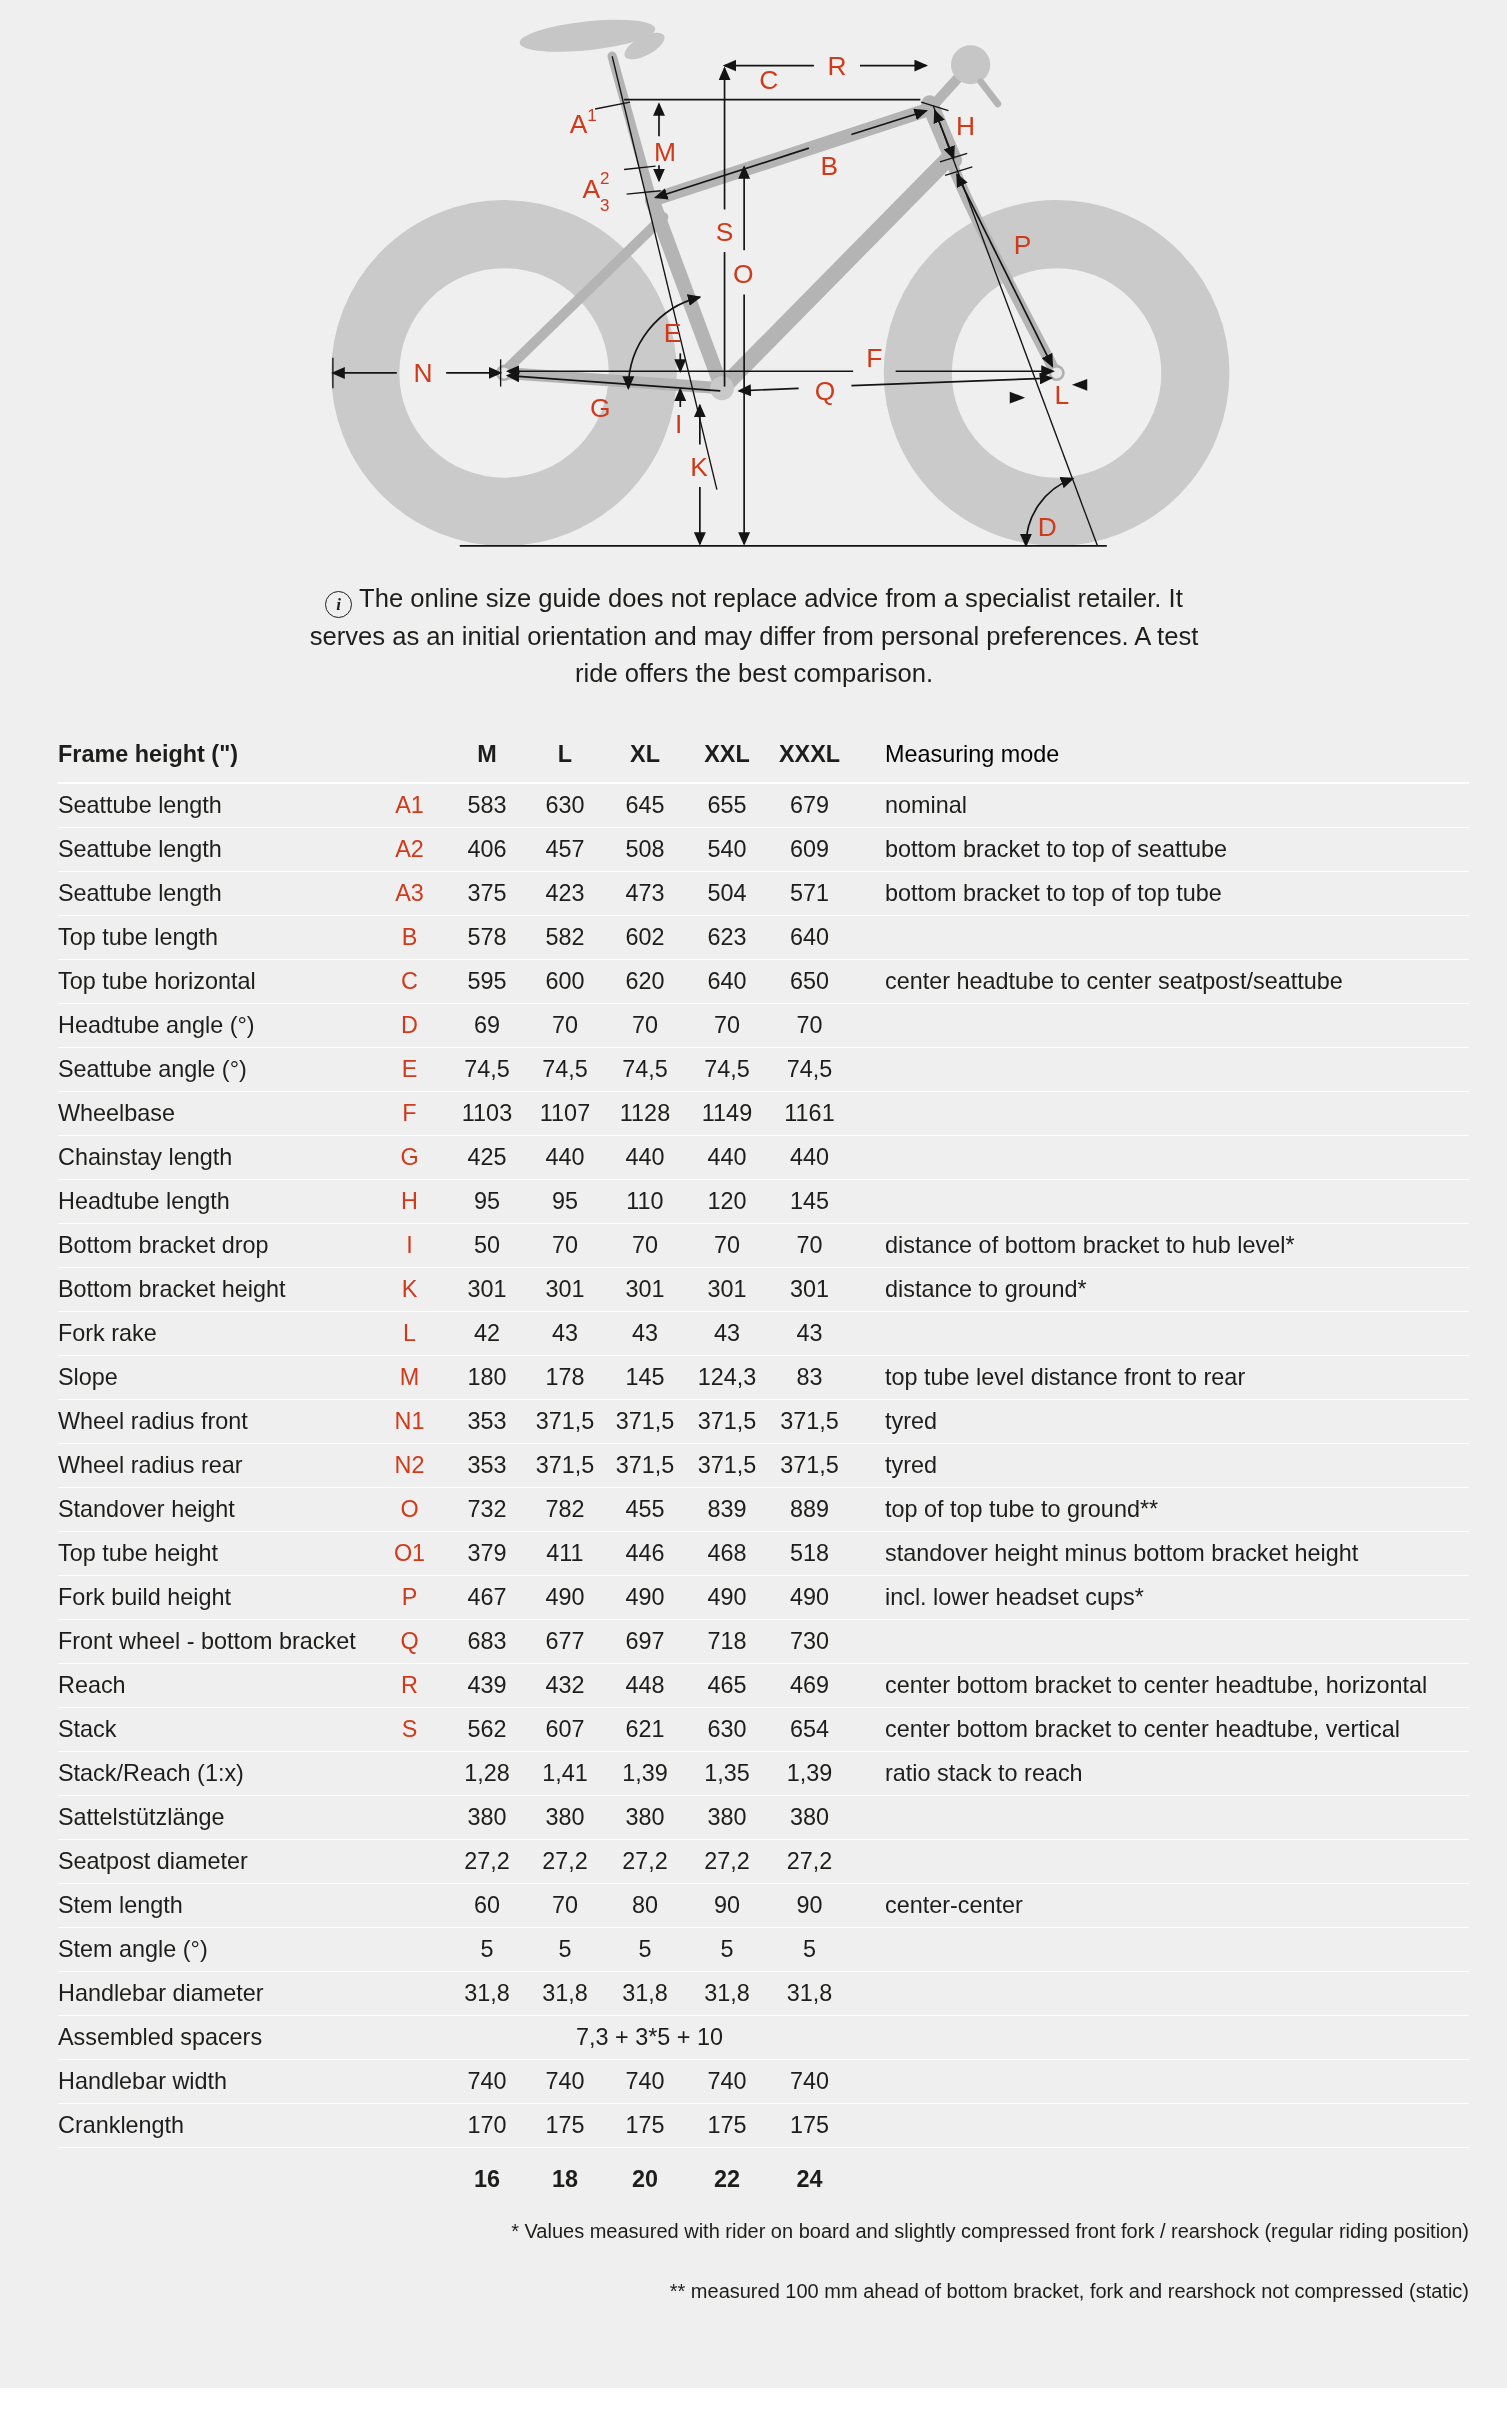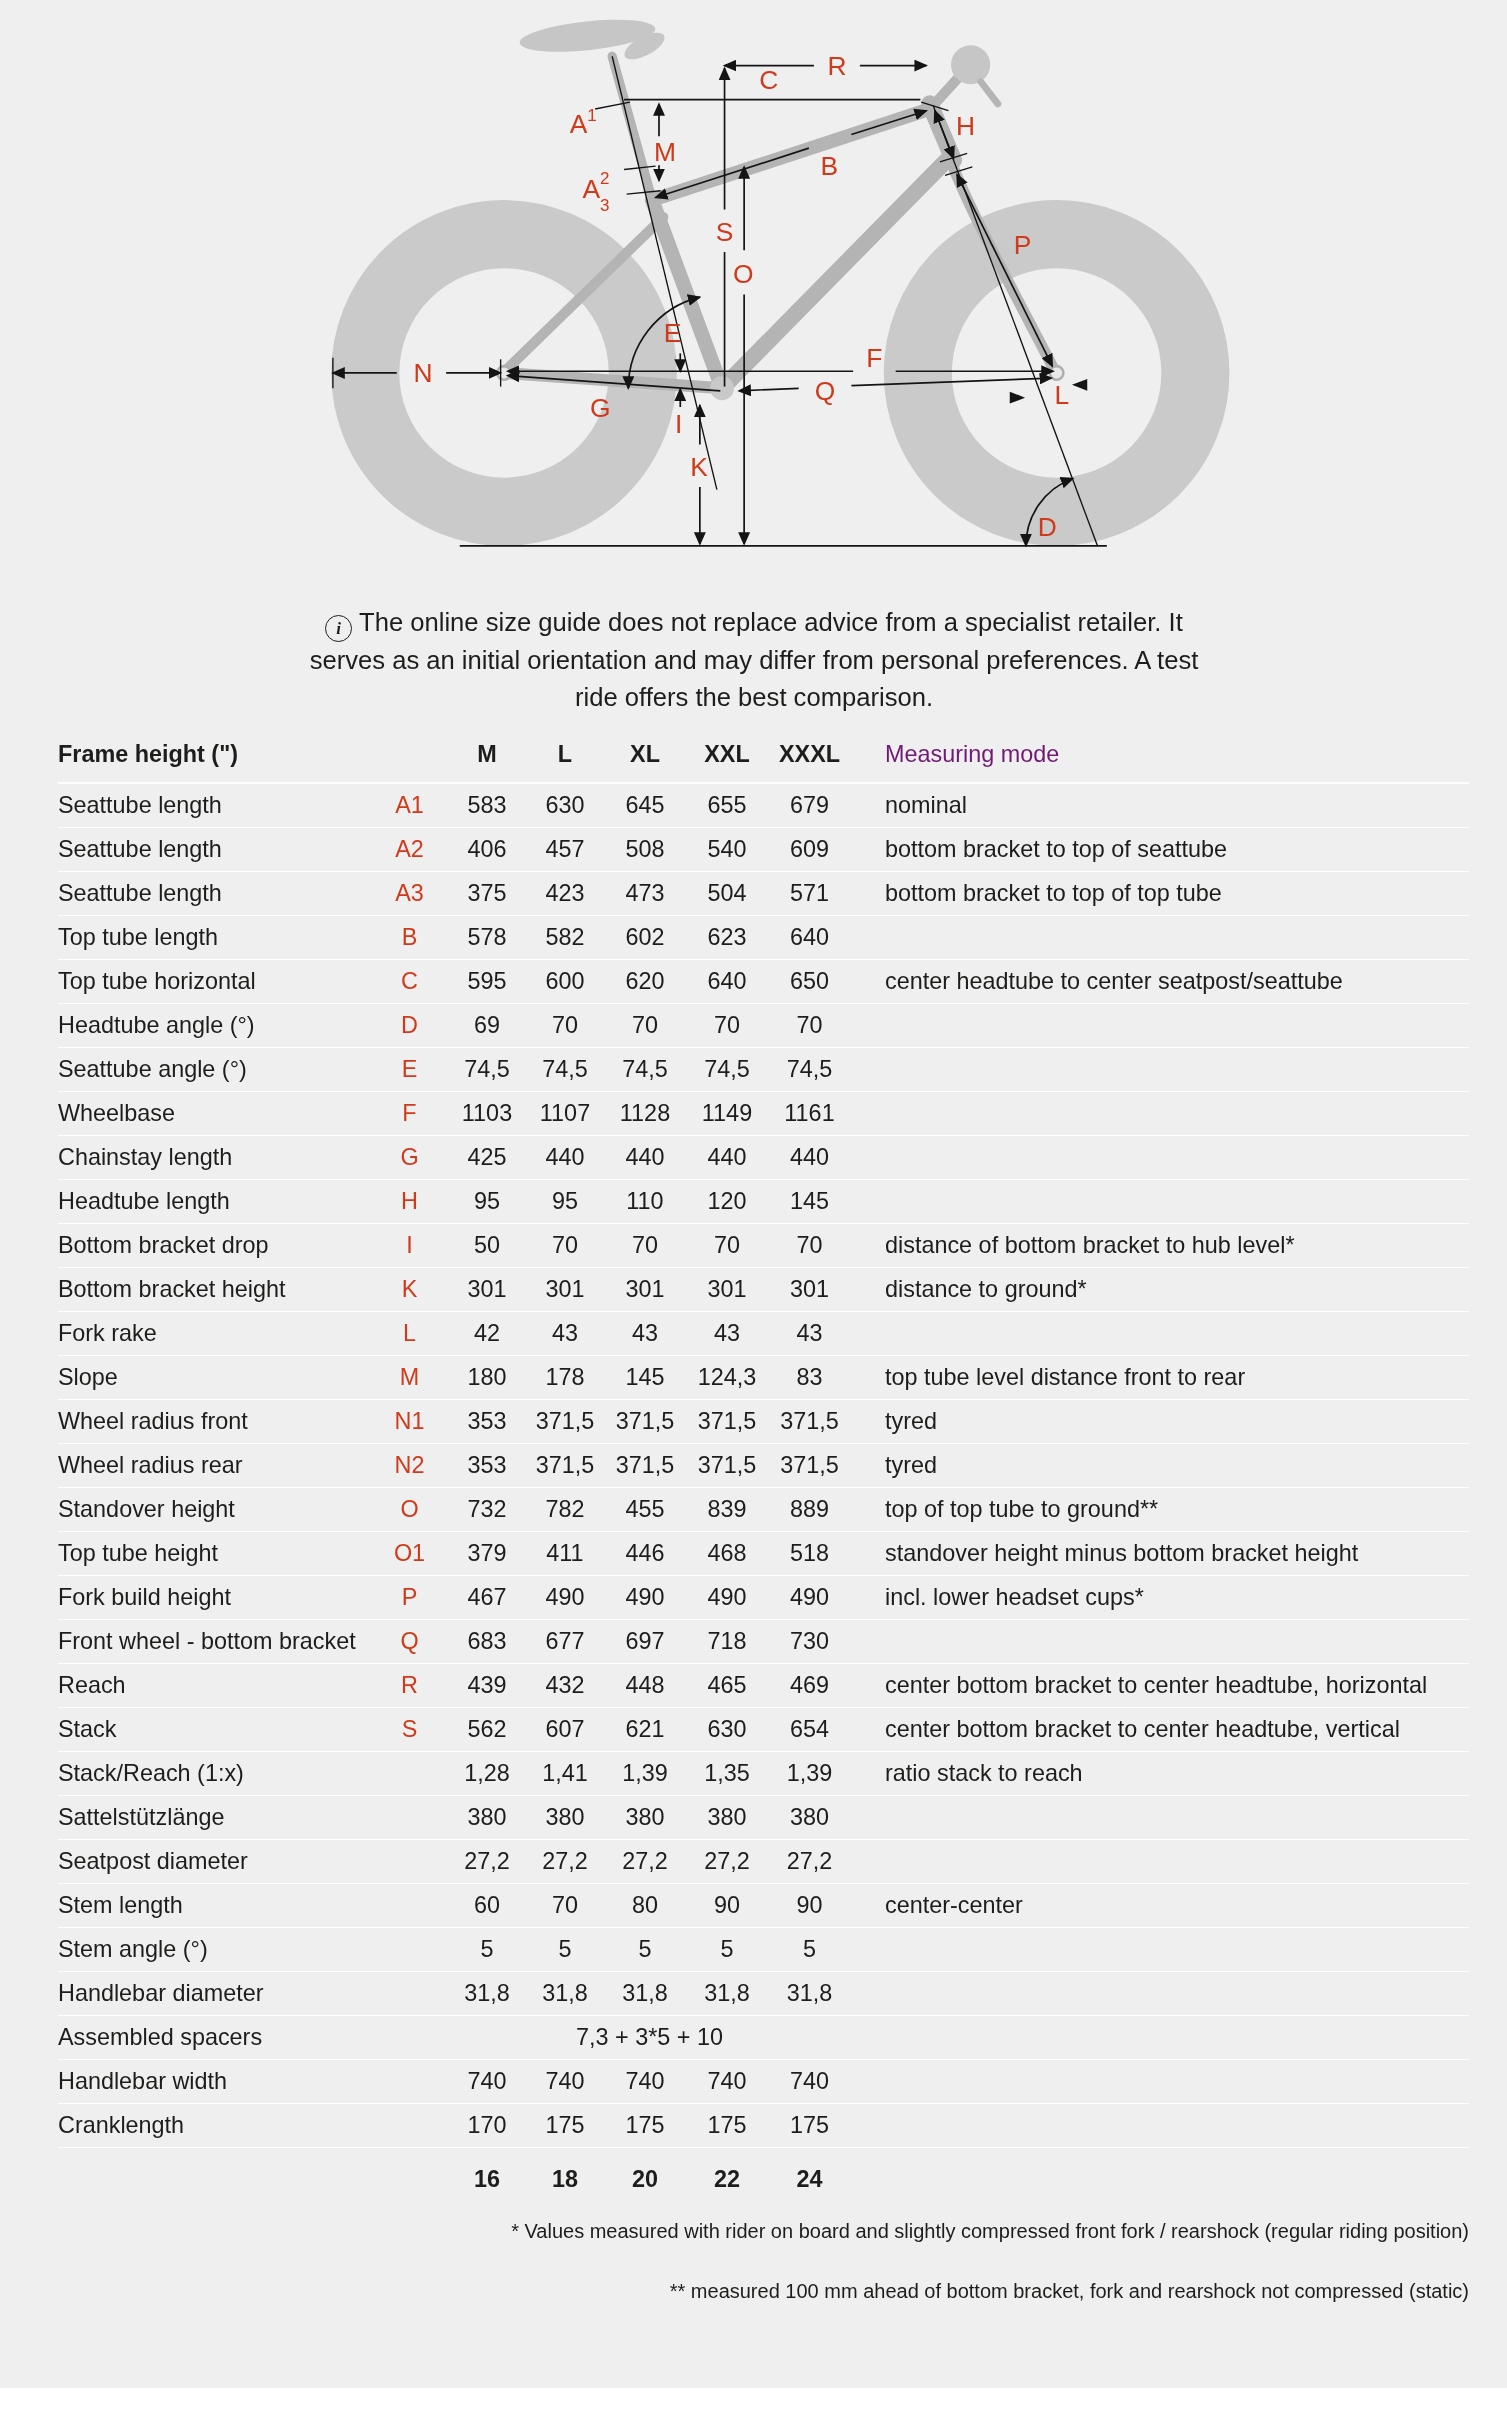--- a/index.html
+++ b/index.html
@@ -19,42 +19,42 @@
   .wheel{stroke:#cacaca;fill:none;}
   .dim{stroke:#141414;stroke-width:2;fill:none;}
   .thin{stroke:#141414;stroke-width:1.6;fill:none;}
   .a2{marker-start:url(#ar);marker-end:url(#ar);}
   .ae{marker-end:url(#ar);}
   .as{marker-start:url(#ar);}
   .dlabel{fill:#d03a1a;font-size:31px;text-anchor:middle;}
   .dsup{font-size:20px;}
   
   .info{
-    position:absolute;top:604px;left:290px;width:928px;
+    position:absolute;top:580px;left:290px;width:928px;
     font-size:25.6px;line-height:37px;text-align:center;color:#1d1d1b;
   }
   .info-icon{
     display:inline-flex;align-items:center;justify-content:center;
     width:25px;height:25px;border:1.7px solid #1d1d1b;border-radius:50%;
     font-size:17px;line-height:1;vertical-align:-3.4px;margin-right:6.8px;
     font-family:"Liberation Serif","DejaVu Serif",serif;font-style:italic;font-weight:bold;
   }
   
   .geo{
     position:absolute;top:726px;left:0;width:1507px;
     padding:0;font-size:23.4px;
   }
   .trow,.thead,.tsizes{
     display:grid;
     grid-template-columns:313px 77px 78px 78px 82px 82px 83px 1fr;
     align-items:center;
     margin:0 38px 0 58px;
   }
   .thead{height:56px;border-bottom:2.6px solid #ffffff;font-weight:bold;}
-  .thead .c-mode{font-weight:normal;color:#701a75;}
+  .thead .c-mode{font-weight:normal;color:#000000;}
   .trow{height:43px;border-bottom:1.7px solid #ffffff;}
   .tsizes{height:53px;margin-top:5.1px;font-weight:bold;}
   .c-label{text-align:left;white-space:nowrap;}
   .c-letter{text-align:center;color:#d03a1a;}
   .c-val{text-align:center;white-space:nowrap;}
   .c-span{grid-column:3 / span 5;text-align:center;}
   .c-mode{text-align:left;padding-left:34px;white-space:nowrap;overflow:hidden;}
   
   .footnotes{
     position:absolute;top:2214px;left:58px;right:38px;

